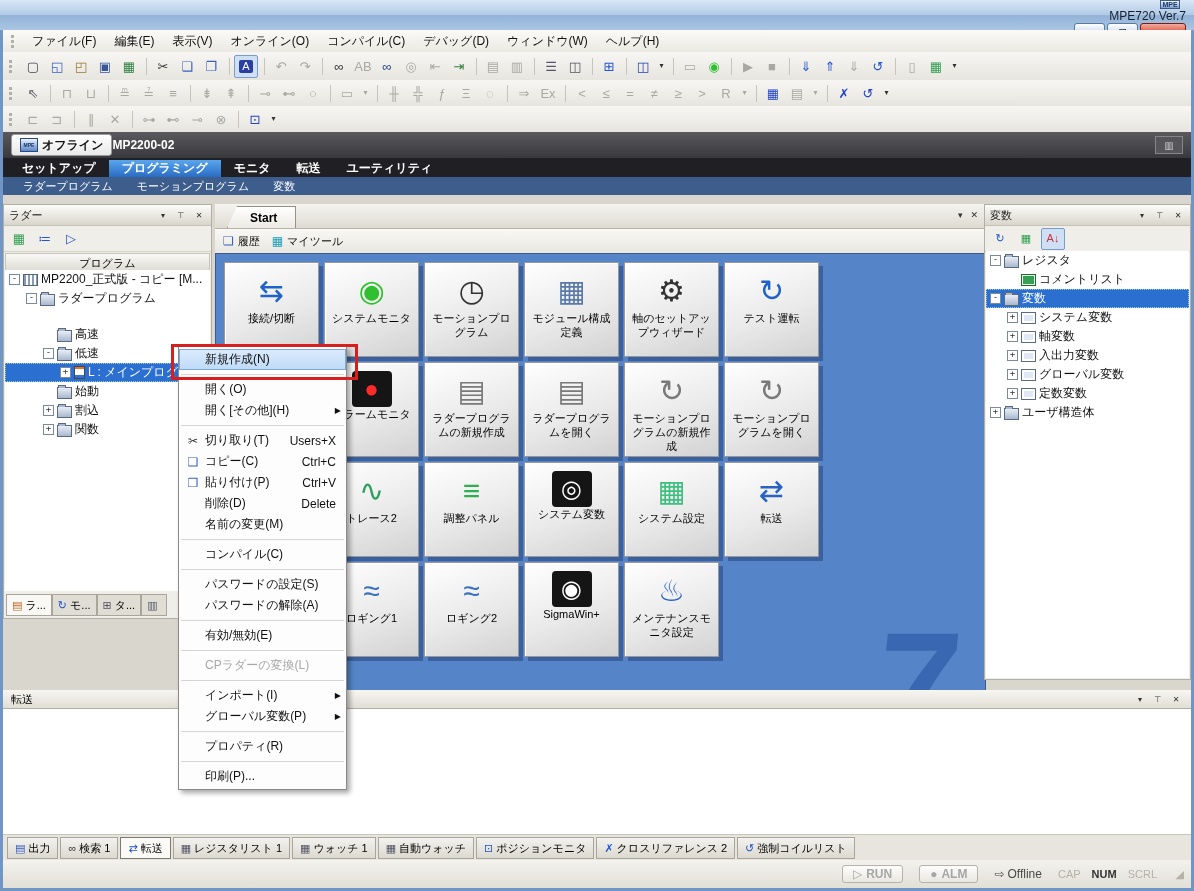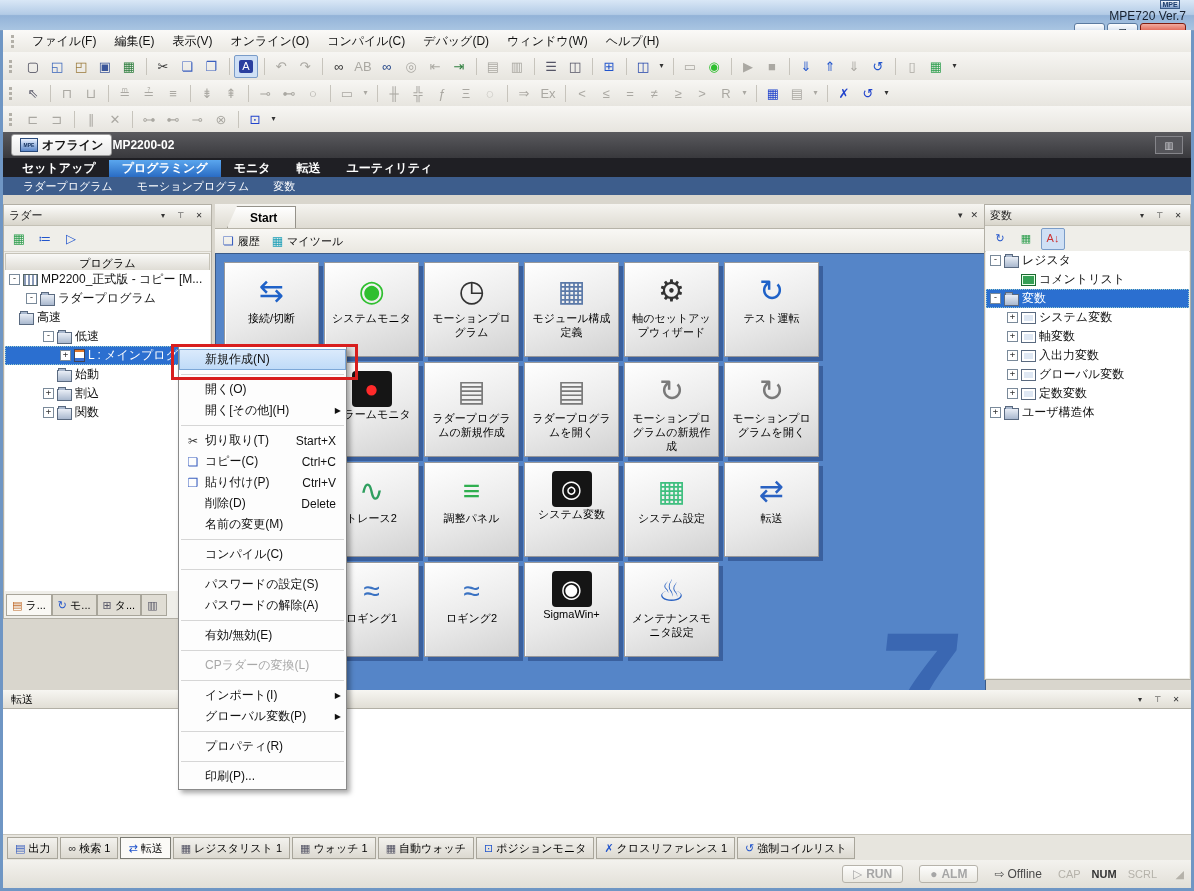--- a/index.html
+++ b/index.html
@@ -496,21 +496,21 @@
             <span class="nicon ic-project"></span>
             <span>MP2200_正式版 - コピー [M...</span>
           </div>
 
           <div class="tree-row" style="padding-left: 21px;">
             <span class="exp">-</span>
             <span class="nicon ic-folder"></span>
             <span>ラダープログラム</span>
           </div>
 
-          <div class="tree-row" style="">
+          <div class="tree-row" style="padding-left: 38px; margin-top: 17px;">
             <span class="exp"></span>
             <span class="nicon ic-folder"></span>
             <span>高速</span>
           </div>
 
           <div class="tree-row" style="padding-left: 38px;">
             <span class="exp">-</span>
             <span class="nicon ic-folder"></span>
             <span>低速</span>
           </div>
@@ -834,21 +834,21 @@
         <span>自動ウォッチ</span>
       </div>
 
       <div class="btab">
         <span class="ticon" style="color: rgb(34, 85, 204);">⊡</span>
         <span>ポジションモニタ</span>
       </div>
 
       <div class="btab">
         <span class="ticon" style="color: rgb(34, 85, 204);">✗</span>
-        <span>クロスリファレンス 1</span>
+        <span>クロスリファレンス 2</span>
       </div>
 
       <div class="btab">
         <span class="ticon" style="color: rgb(34, 85, 204);">↺</span>
         <span>強制コイルリスト</span>
       </div>
     </div>
 
   <div class="statusbar">
     <div class="sbtn">
@@ -889,21 +889,21 @@
       <div class="mi sep-after">
         <span class="mi-ic"></span>
         <span class="mi-label">開く[その他](H)</span>
 
         <span class="mi-arrow">▶</span>
       </div>
 
       <div class="mi">
         <span class="mi-ic" style="color: rgb(51, 51, 51);">✂</span>
         <span class="mi-label">切り取り(T)</span>
-        <span class="mi-short">Start+X</span>
+        <span class="mi-short">Users+X</span>
 
       </div>
 
       <div class="mi">
         <span class="mi-ic" style="color: rgb(58, 95, 191);">❏</span>
         <span class="mi-label">コピー(C)</span>
         <span class="mi-short">Ctrl+C</span>
 
       </div>
 

